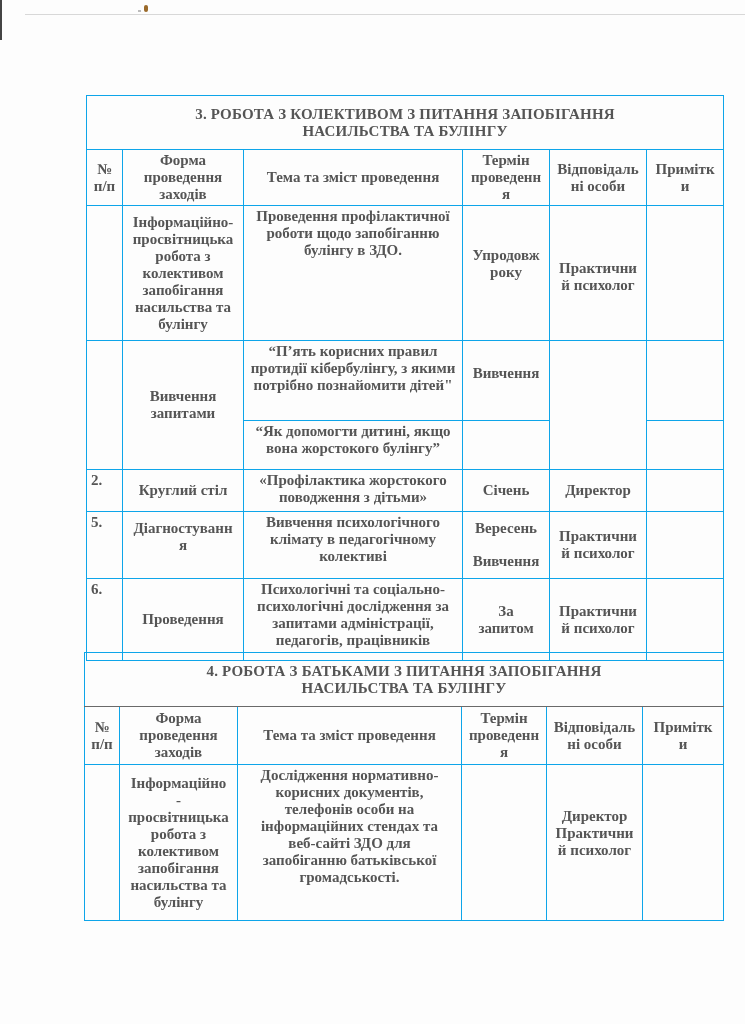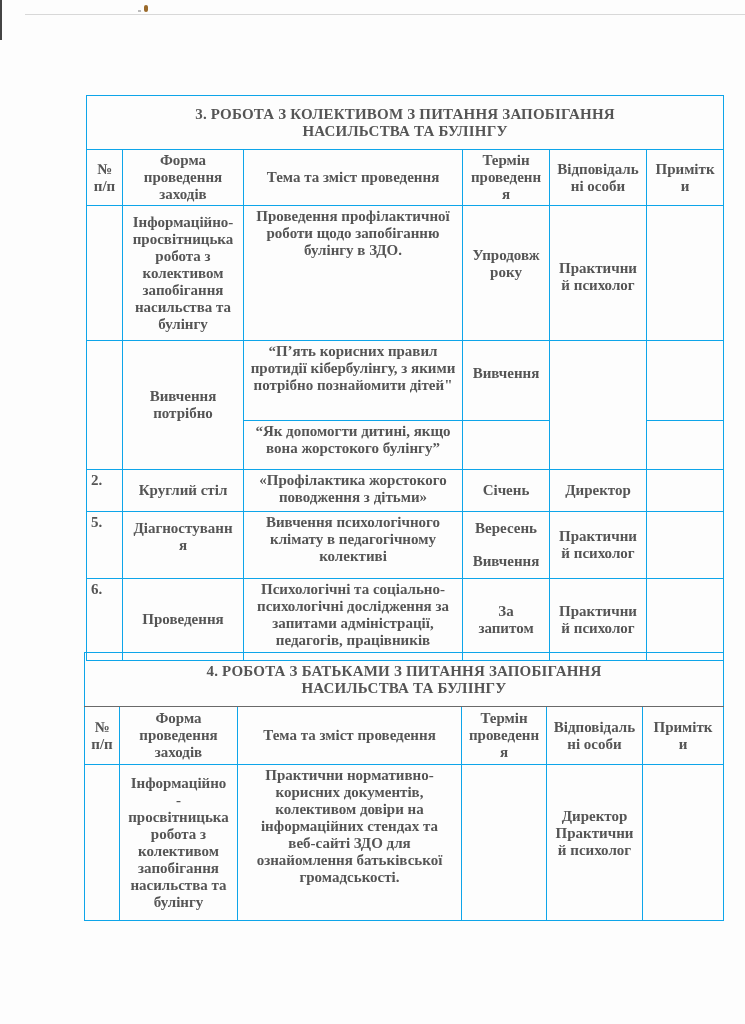--- a/index.html
+++ b/index.html
@@ -98,21 +98,21 @@
           <div>Практични</div>
           <div>й психолог</div>
         </td>
     <td></td>
   </tr>
 
   <tr style="height:80px;">
     <td class="num" rowspan="2"></td>
     <td class="form" rowspan="2">
           <div>Вивчення</div>
-          <div>потрібно</div>
+          <div>запитами</div>
         </td>
     <td class="topic">“П’ять корисних правил протидії кібербулінгу, з якими потрібно познайомити дітей"</td>
     <td style="vertical-align:top; padding-top:24px;">Вивчення</td>
     <td rowspan="2"></td>
     <td></td>
   </tr>
   <tr style="height:49px;">
     <td class="topic">“Як допомогти дитині, якщо вона жорстокого булінгу”</td>
     <td></td>
     <td></td>
@@ -209,26 +209,26 @@
       <div>Інформаційно</div>
           <div>-</div>
           <div>просвітницька</div>
           <div>робота з</div>
           <div>колективом</div>
           <div>запобігання</div>
           <div>насильства та</div>
           <div>булінгу</div>
     </td>
     <td class="topic">
-      <div>Практични нормативно-</div>
+      <div>Дослідження нормативно-</div>
           <div>корисних документів,</div>
-          <div>колективом довіри на</div>
+          <div>телефонів особи на</div>
           <div>інформаційних стендах та</div>
           <div>веб-сайті ЗДО для</div>
-          <div>ознайомлення батьківської</div>
+          <div>запобіганню батьківської</div>
           <div>громадськості.</div>
     </td>
     <td></td>
     <td style="padding-bottom:20px;">
           <div>Директор</div>
           <div>Практични</div>
           <div>й психолог</div>
         </td>
     <td></td>
   </tr>

